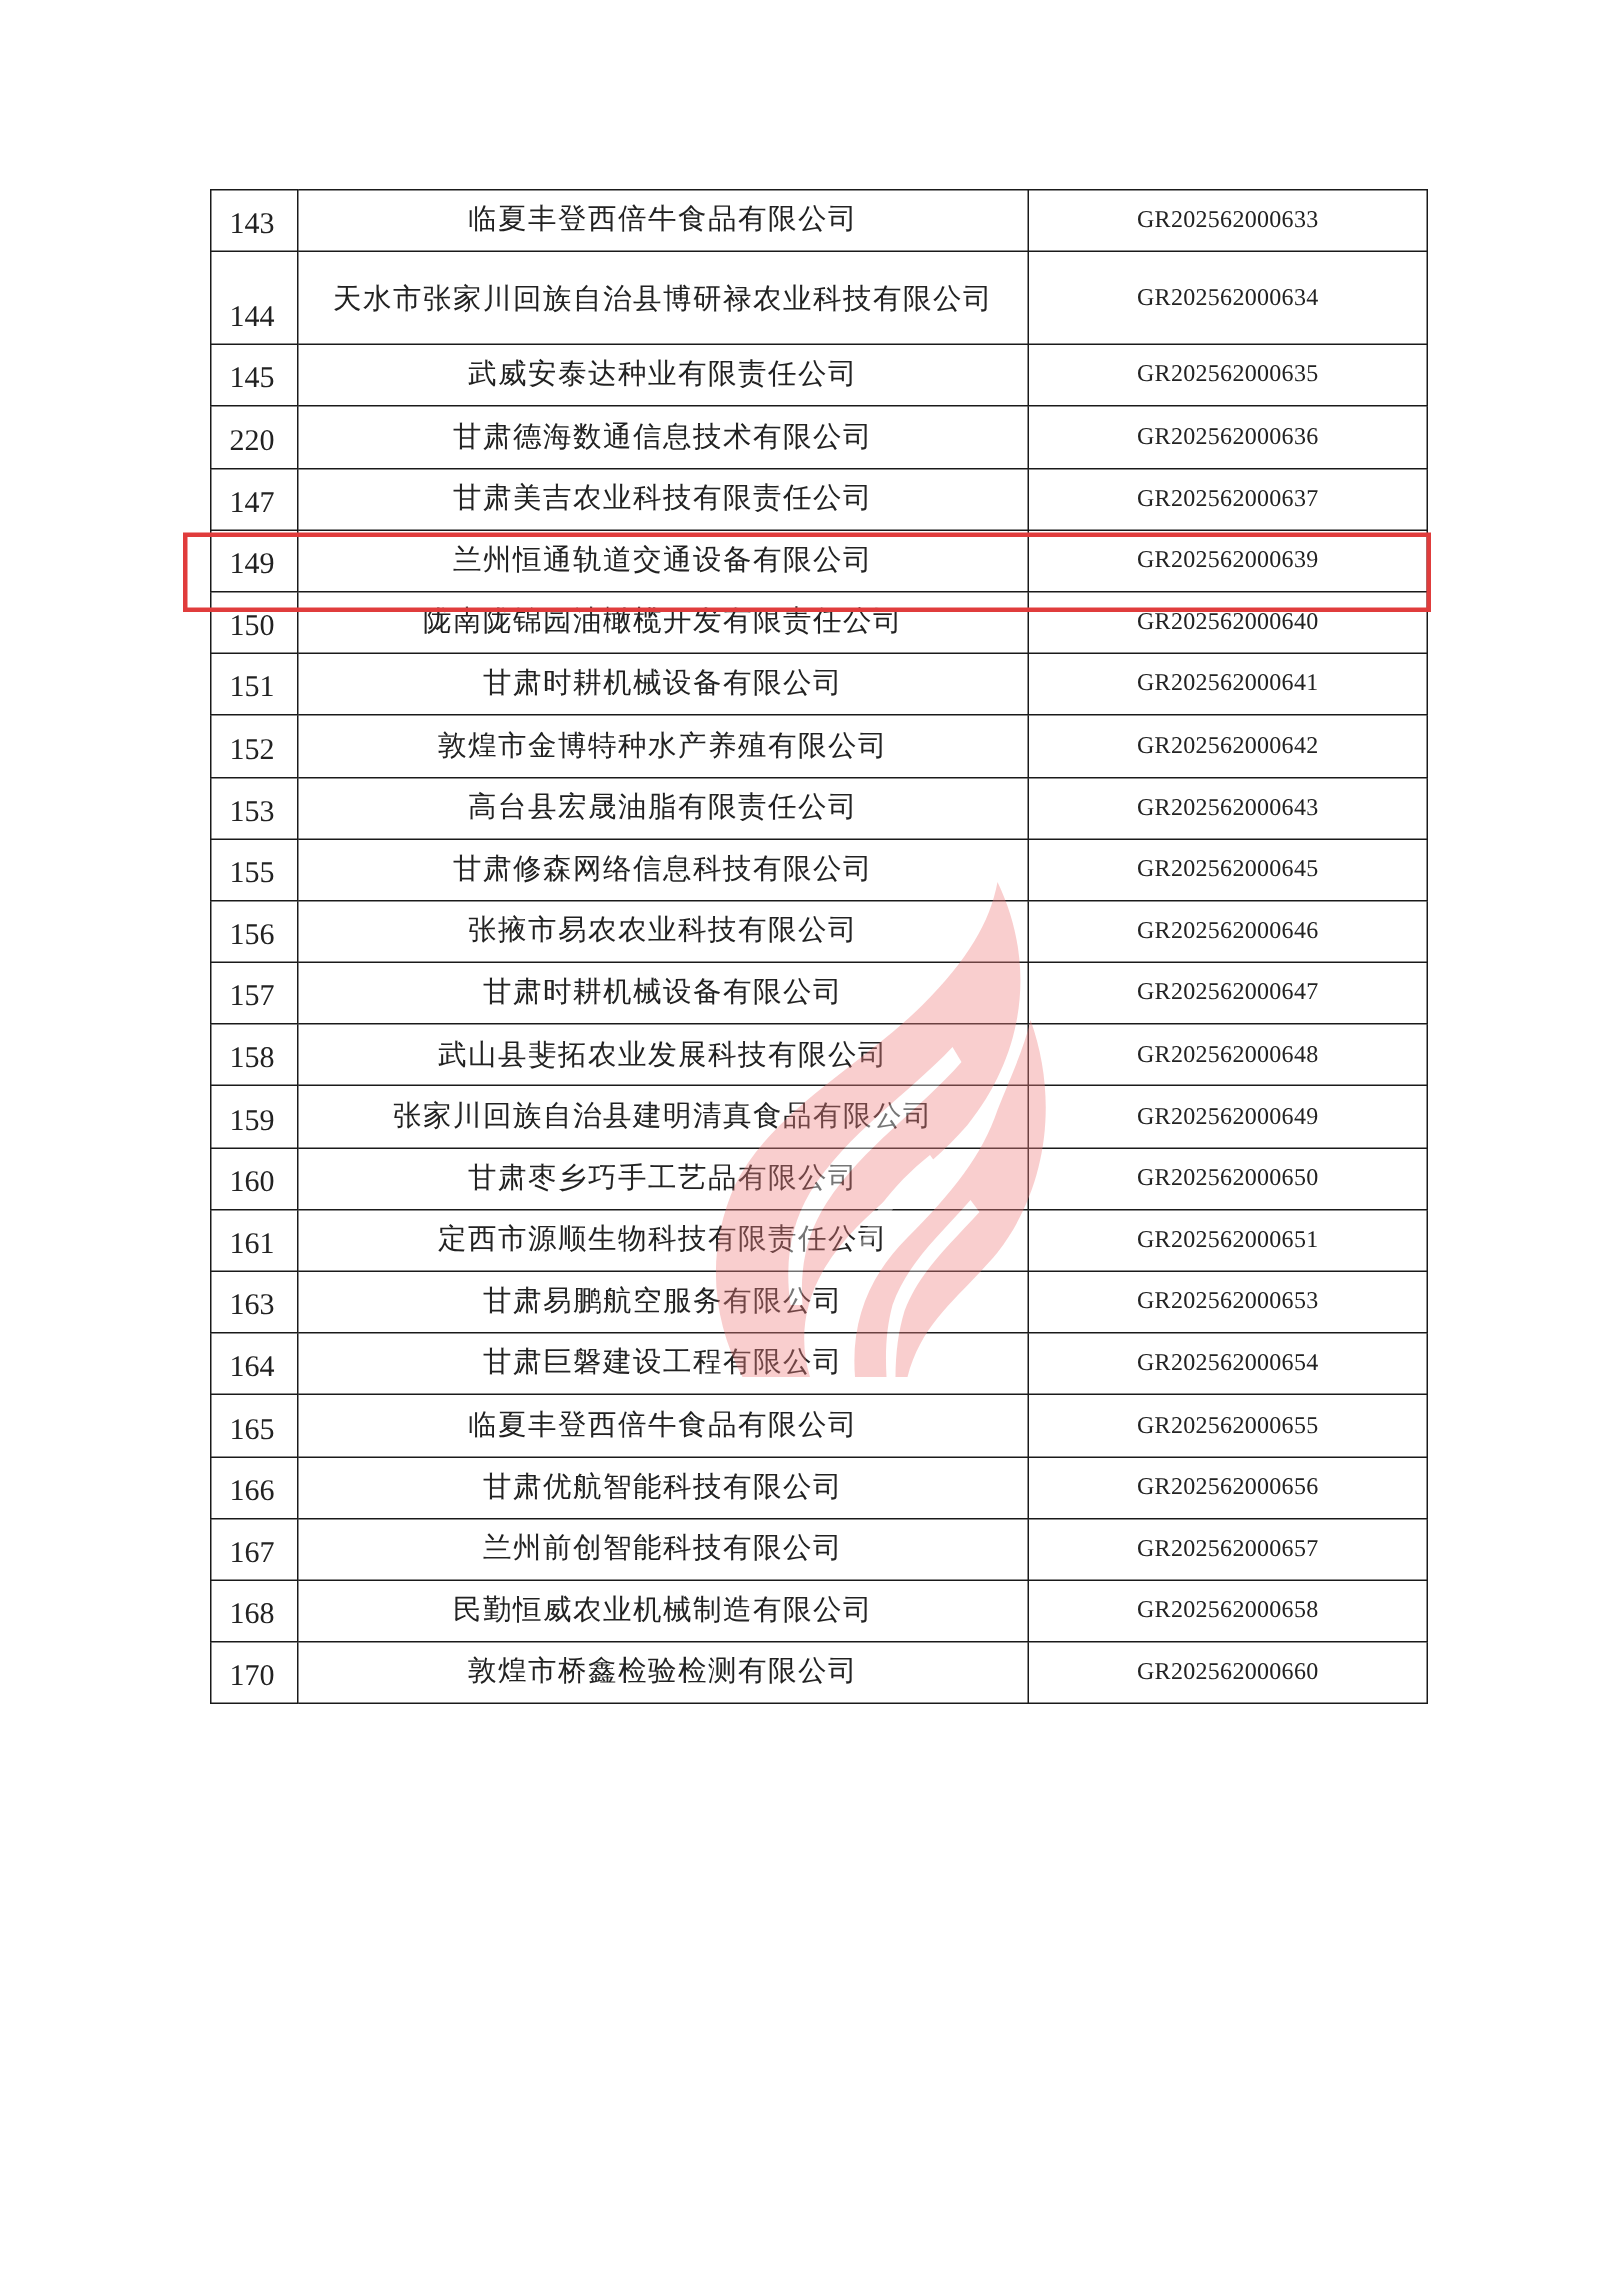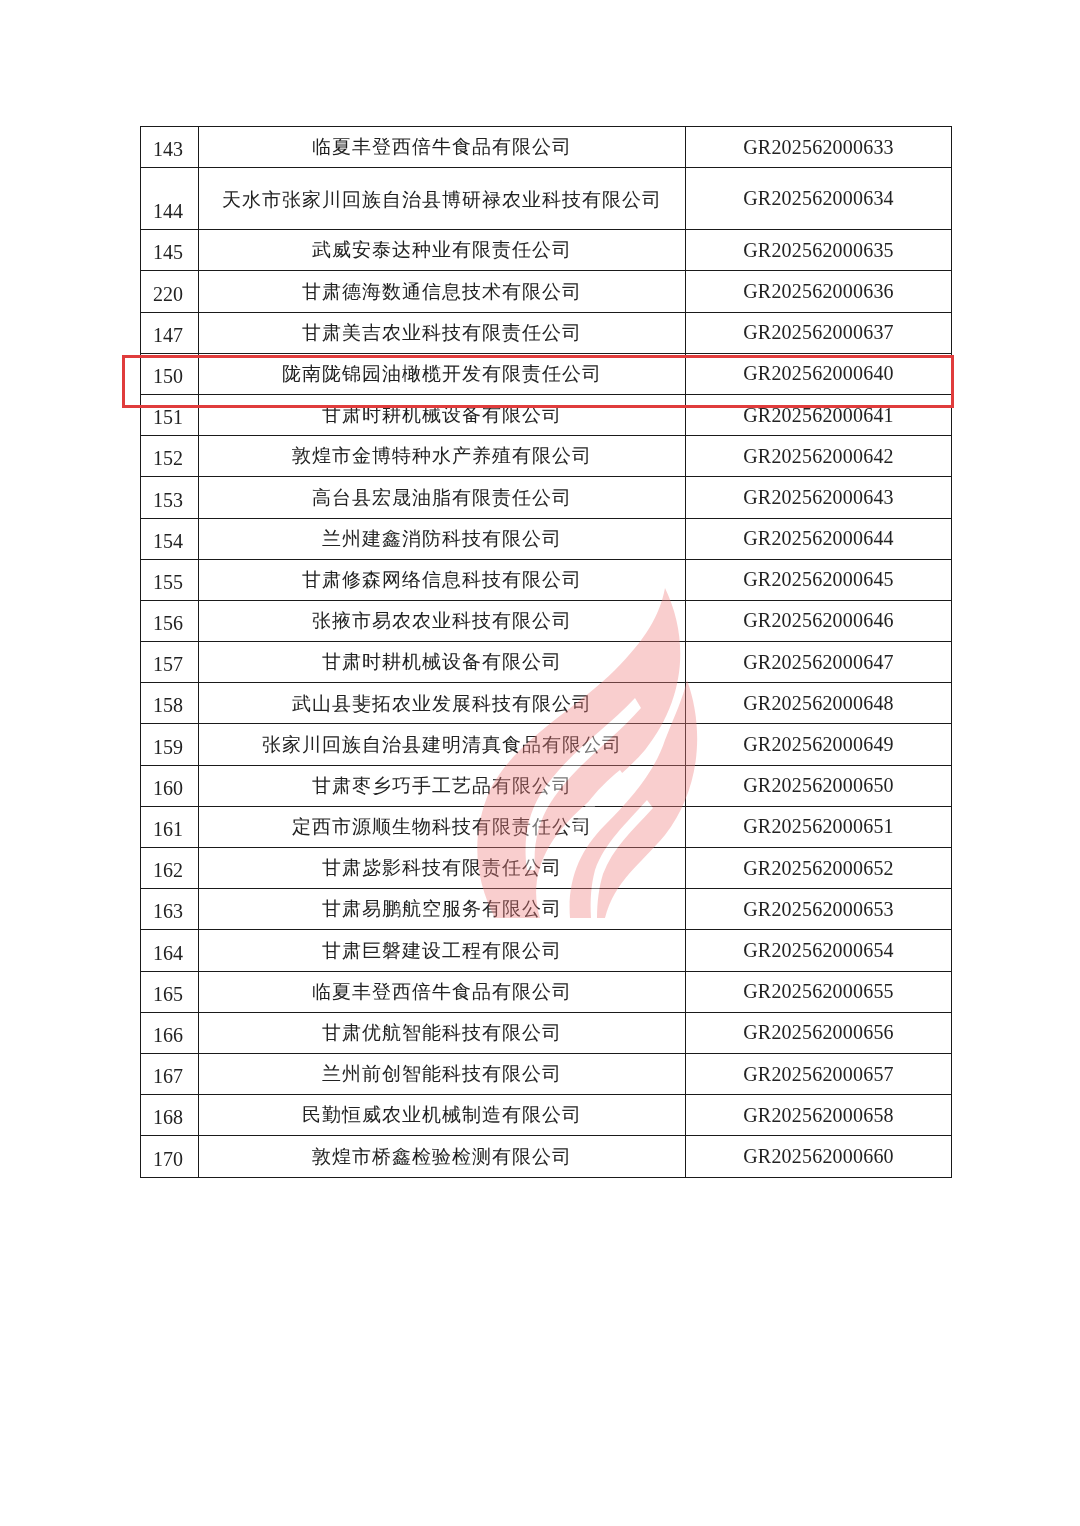--- a/index.html
+++ b/index.html
@@ -52,21 +52,21 @@
       box-sizing: border-box;
     }
     table.list td.name {
       width: 474px;
       letter-spacing: 1px;
       padding: 0 6px;
     }
     table.list td.code {
       width: 265px;
       font-family: "Liberation Serif", "DejaVu Serif", serif;
-      font-size: 20px;
+      font-size: 16px;
       letter-spacing: 0.2px;
     }
     table.list tr.tall td {
       height: 61px;
     }
     table.list tr.tall td.name {
       line-height: 28px;
     }
     .highlight-box {
       position: absolute;
@@ -115,45 +115,45 @@
         <td class="idx">220</td>
         <td class="name">甘肃德海数通信息技术有限公司</td>
         <td class="code">GR202562000636</td>
       </tr>
       <tr>
         <td class="idx">147</td>
         <td class="name">甘肃美吉农业科技有限责任公司</td>
         <td class="code">GR202562000637</td>
       </tr>
       <tr>
+        <td class="idx">149</td>
+        <td class="name">兰州恒通轨道交通设备有限公司</td>
+        <td class="code">GR202562000639</td>
+      </tr>
+      <tr>
         <td class="idx">150</td>
         <td class="name">陇南陇锦园油橄榄开发有限责任公司</td>
         <td class="code">GR202562000640</td>
       </tr>
       <tr>
         <td class="idx">151</td>
         <td class="name">甘肃时耕机械设备有限公司</td>
         <td class="code">GR202562000641</td>
       </tr>
       <tr>
         <td class="idx">152</td>
         <td class="name">敦煌市金博特种水产养殖有限公司</td>
         <td class="code">GR202562000642</td>
       </tr>
       <tr>
         <td class="idx">153</td>
         <td class="name">高台县宏晟油脂有限责任公司</td>
         <td class="code">GR202562000643</td>
       </tr>
       <tr>
-        <td class="idx">154</td>
-        <td class="name">兰州建鑫消防科技有限公司</td>
-        <td class="code">GR202562000644</td>
-      </tr>
-      <tr>
         <td class="idx">155</td>
         <td class="name">甘肃修森网络信息科技有限公司</td>
         <td class="code">GR202562000645</td>
       </tr>
       <tr>
         <td class="idx">156</td>
         <td class="name">张掖市易农农业科技有限公司</td>
         <td class="code">GR202562000646</td>
       </tr>
       <tr>
@@ -173,25 +173,20 @@
       </tr>
       <tr>
         <td class="idx">160</td>
         <td class="name">甘肃枣乡巧手工艺品有限公司</td>
         <td class="code">GR202562000650</td>
       </tr>
       <tr>
         <td class="idx">161</td>
         <td class="name">定西市源顺生物科技有限责任公司</td>
         <td class="code">GR202562000651</td>
-      </tr>
-      <tr>
-        <td class="idx">162</td>
-        <td class="name">甘肃毖影科技有限责任公司</td>
-        <td class="code">GR202562000652</td>
       </tr>
       <tr>
         <td class="idx">163</td>
         <td class="name">甘肃易鹏航空服务有限公司</td>
         <td class="code">GR202562000653</td>
       </tr>
       <tr>
         <td class="idx">164</td>
         <td class="name">甘肃巨磐建设工程有限公司</td>
         <td class="code">GR202562000654</td>

